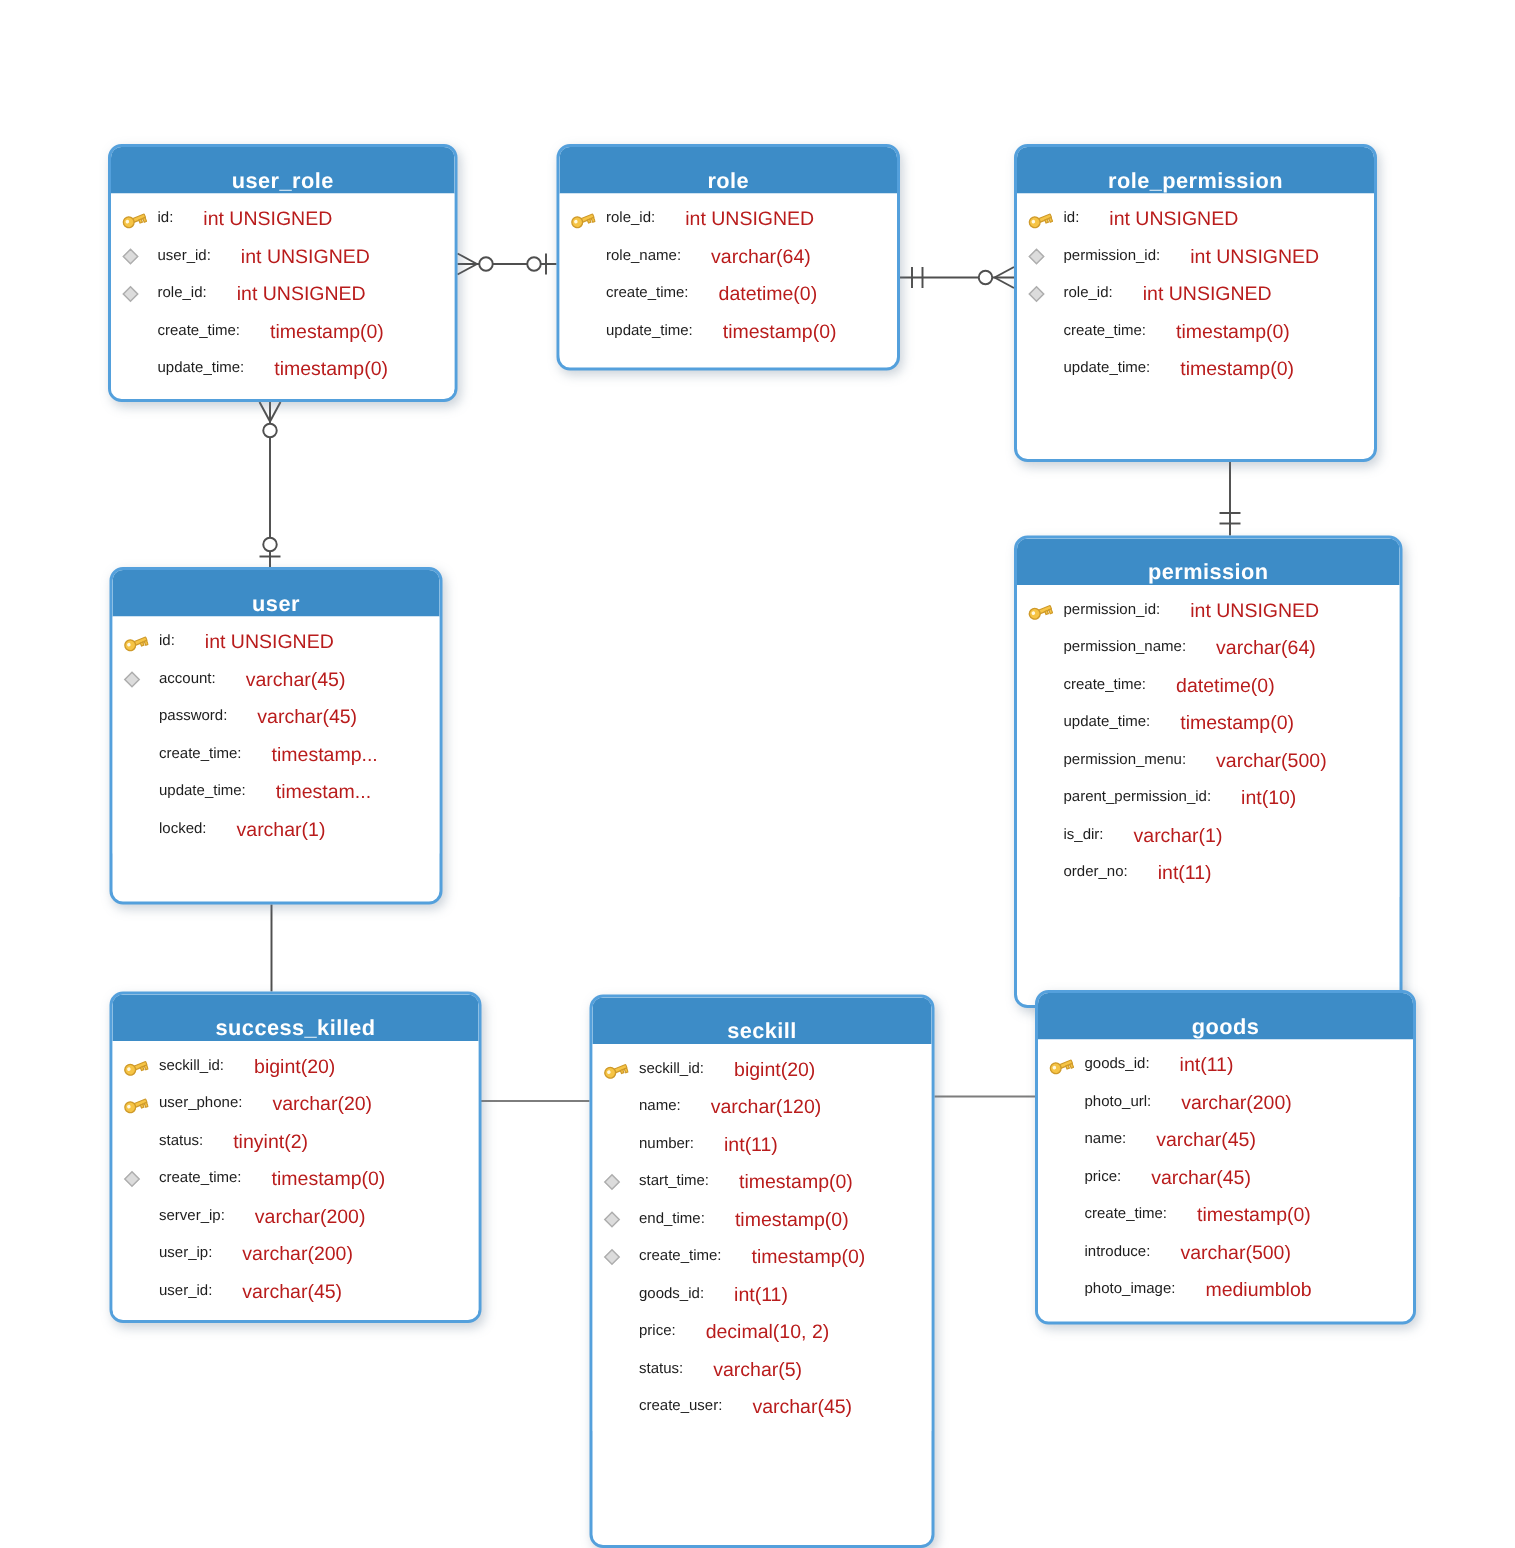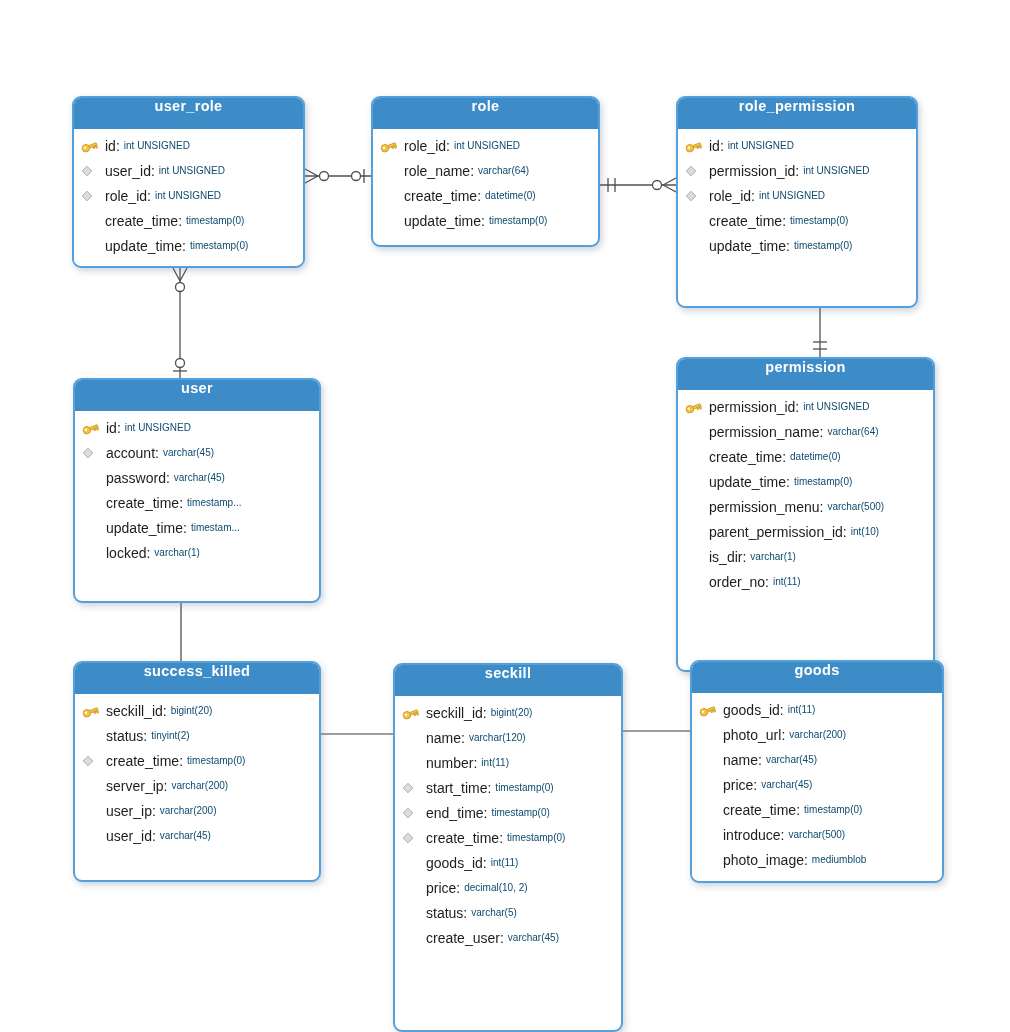--- a/index.html
+++ b/index.html
@@ -24,21 +24,21 @@
     border: 2px solid #54a0dc;
     border-radius: 9px;
     box-shadow: 2px 3px 7px rgba(110, 130, 150, 0.35);
     box-sizing: border-box;
     overflow: hidden;
   }
   .thead {
     height: 31px;
     background: #3d8cc7;
     display: flex;
-    align-items: flex-start;
+    align-items: flex-end;
     justify-content: center;
   }
   .ttitle {
     color: #ffffff;
     font-size: 14.5px;
     font-weight: bold;
     letter-spacing: 0.3px;
   }
   .tbody {
     padding: 4px 0 4px 0;
@@ -53,27 +53,27 @@
     white-space: nowrap;
   }
   .icon-cell {
     width: 24px;
     min-width: 24px;
     display: flex;
     align-items: center;
     justify-content: flex-start;
   }
   .fname {
-    font-size: 14px;
+    font-size: 10px;
     color: #1d1d1d;
   }
   .ftype {
-    font-size: 10px;
-    color: #0c4a6e;
-    margin-left: 4px;
+    font-size: 13px;
+    color: #b91c1c;
+    margin-left: 20px;
   }
 </style>
 </head>
 <body>
 
 <div id="canvas" style="background: rgb(255, 255, 255);">
   <svg id="rel-layer" xmlns="http://www.w3.org/2000/svg">
       <g>
         <line x1="305" y1="176" x2="371" y2="176" stroke="#4f4f4f" stroke-width="1.3"></line>
         <line x1="318" y1="176" x2="305" y2="183" stroke="#4f4f4f" stroke-width="1.3"></line>
@@ -303,21 +303,21 @@
     <span class="fname">is_dir:</span>
     <span class="ftype">varchar(1)</span>
   </div>
         <div class="frow">
     <span class="icon-cell"></span>
     <span class="fname">order_no:</span>
     <span class="ftype">int(11)</span>
   </div>
       </div>
   </div>
-    <div class="db-table" style="left: 73px; top: 378px; width: 248px; height: 225px;">
+    <div class="db-table" style="left: 73px; top: 378px; width: 222px; height: 225px;">
     <div class="thead">
       <span class="ttitle">user</span>
     </div>
     <div class="tbody">
         <div class="frow">
     <span class="icon-cell">
             <svg width="17" height="14" viewBox="0 0 17 14">
               <g transform="rotate(-22 8 8)">
                 <rect x="7.2" y="6.6" width="9" height="2.6" rx="0.5" fill="#f6c445" stroke="#cf9a2a" stroke-width="0.8"></rect>
                 <rect x="11.4" y="9" width="1.7" height="2.2" fill="#f6c445" stroke="#cf9a2a" stroke-width="0.8"></rect>
@@ -375,20 +375,35 @@
                 <rect x="14.2" y="9" width="1.7" height="2.8" fill="#f6c445" stroke="#cf9a2a" stroke-width="0.8"></rect>
                 <circle cx="4.6" cy="7.9" r="3.6" fill="#f6c445" stroke="#cf9a2a" stroke-width="0.9"></circle>
                 <circle cx="3.9" cy="7.2" r="1.2" fill="#fff8e0"></circle>
               </g>
             </svg>
           </span>
     <span class="fname">seckill_id:</span>
     <span class="ftype">bigint(20)</span>
   </div>
         <div class="frow">
+    <span class="icon-cell">
+            <svg width="17" height="14" viewBox="0 0 17 14">
+              <g transform="rotate(-22 8 8)">
+                <rect x="7.2" y="6.6" width="9" height="2.6" rx="0.5" fill="#f6c445" stroke="#cf9a2a" stroke-width="0.8"></rect>
+                <rect x="11.4" y="9" width="1.7" height="2.2" fill="#f6c445" stroke="#cf9a2a" stroke-width="0.8"></rect>
+                <rect x="14.2" y="9" width="1.7" height="2.8" fill="#f6c445" stroke="#cf9a2a" stroke-width="0.8"></rect>
+                <circle cx="4.6" cy="7.9" r="3.6" fill="#f6c445" stroke="#cf9a2a" stroke-width="0.9"></circle>
+                <circle cx="3.9" cy="7.2" r="1.2" fill="#fff8e0"></circle>
+              </g>
+            </svg>
+          </span>
+    <span class="fname">user_phone:</span>
+    <span class="ftype">varchar(20)</span>
+  </div>
+        <div class="frow">
     <span class="icon-cell"></span>
     <span class="fname">status:</span>
     <span class="ftype">tinyint(2)</span>
   </div>
         <div class="frow">
     <span class="icon-cell">
             <svg width="12" height="12" viewBox="0 0 12 12">
               <polygon points="6,1.2 10.8,6 6,10.8 1.2,6" fill="#dcdcdc" stroke="#aeaeae" stroke-width="1"></polygon>
             </svg>
           </span>

